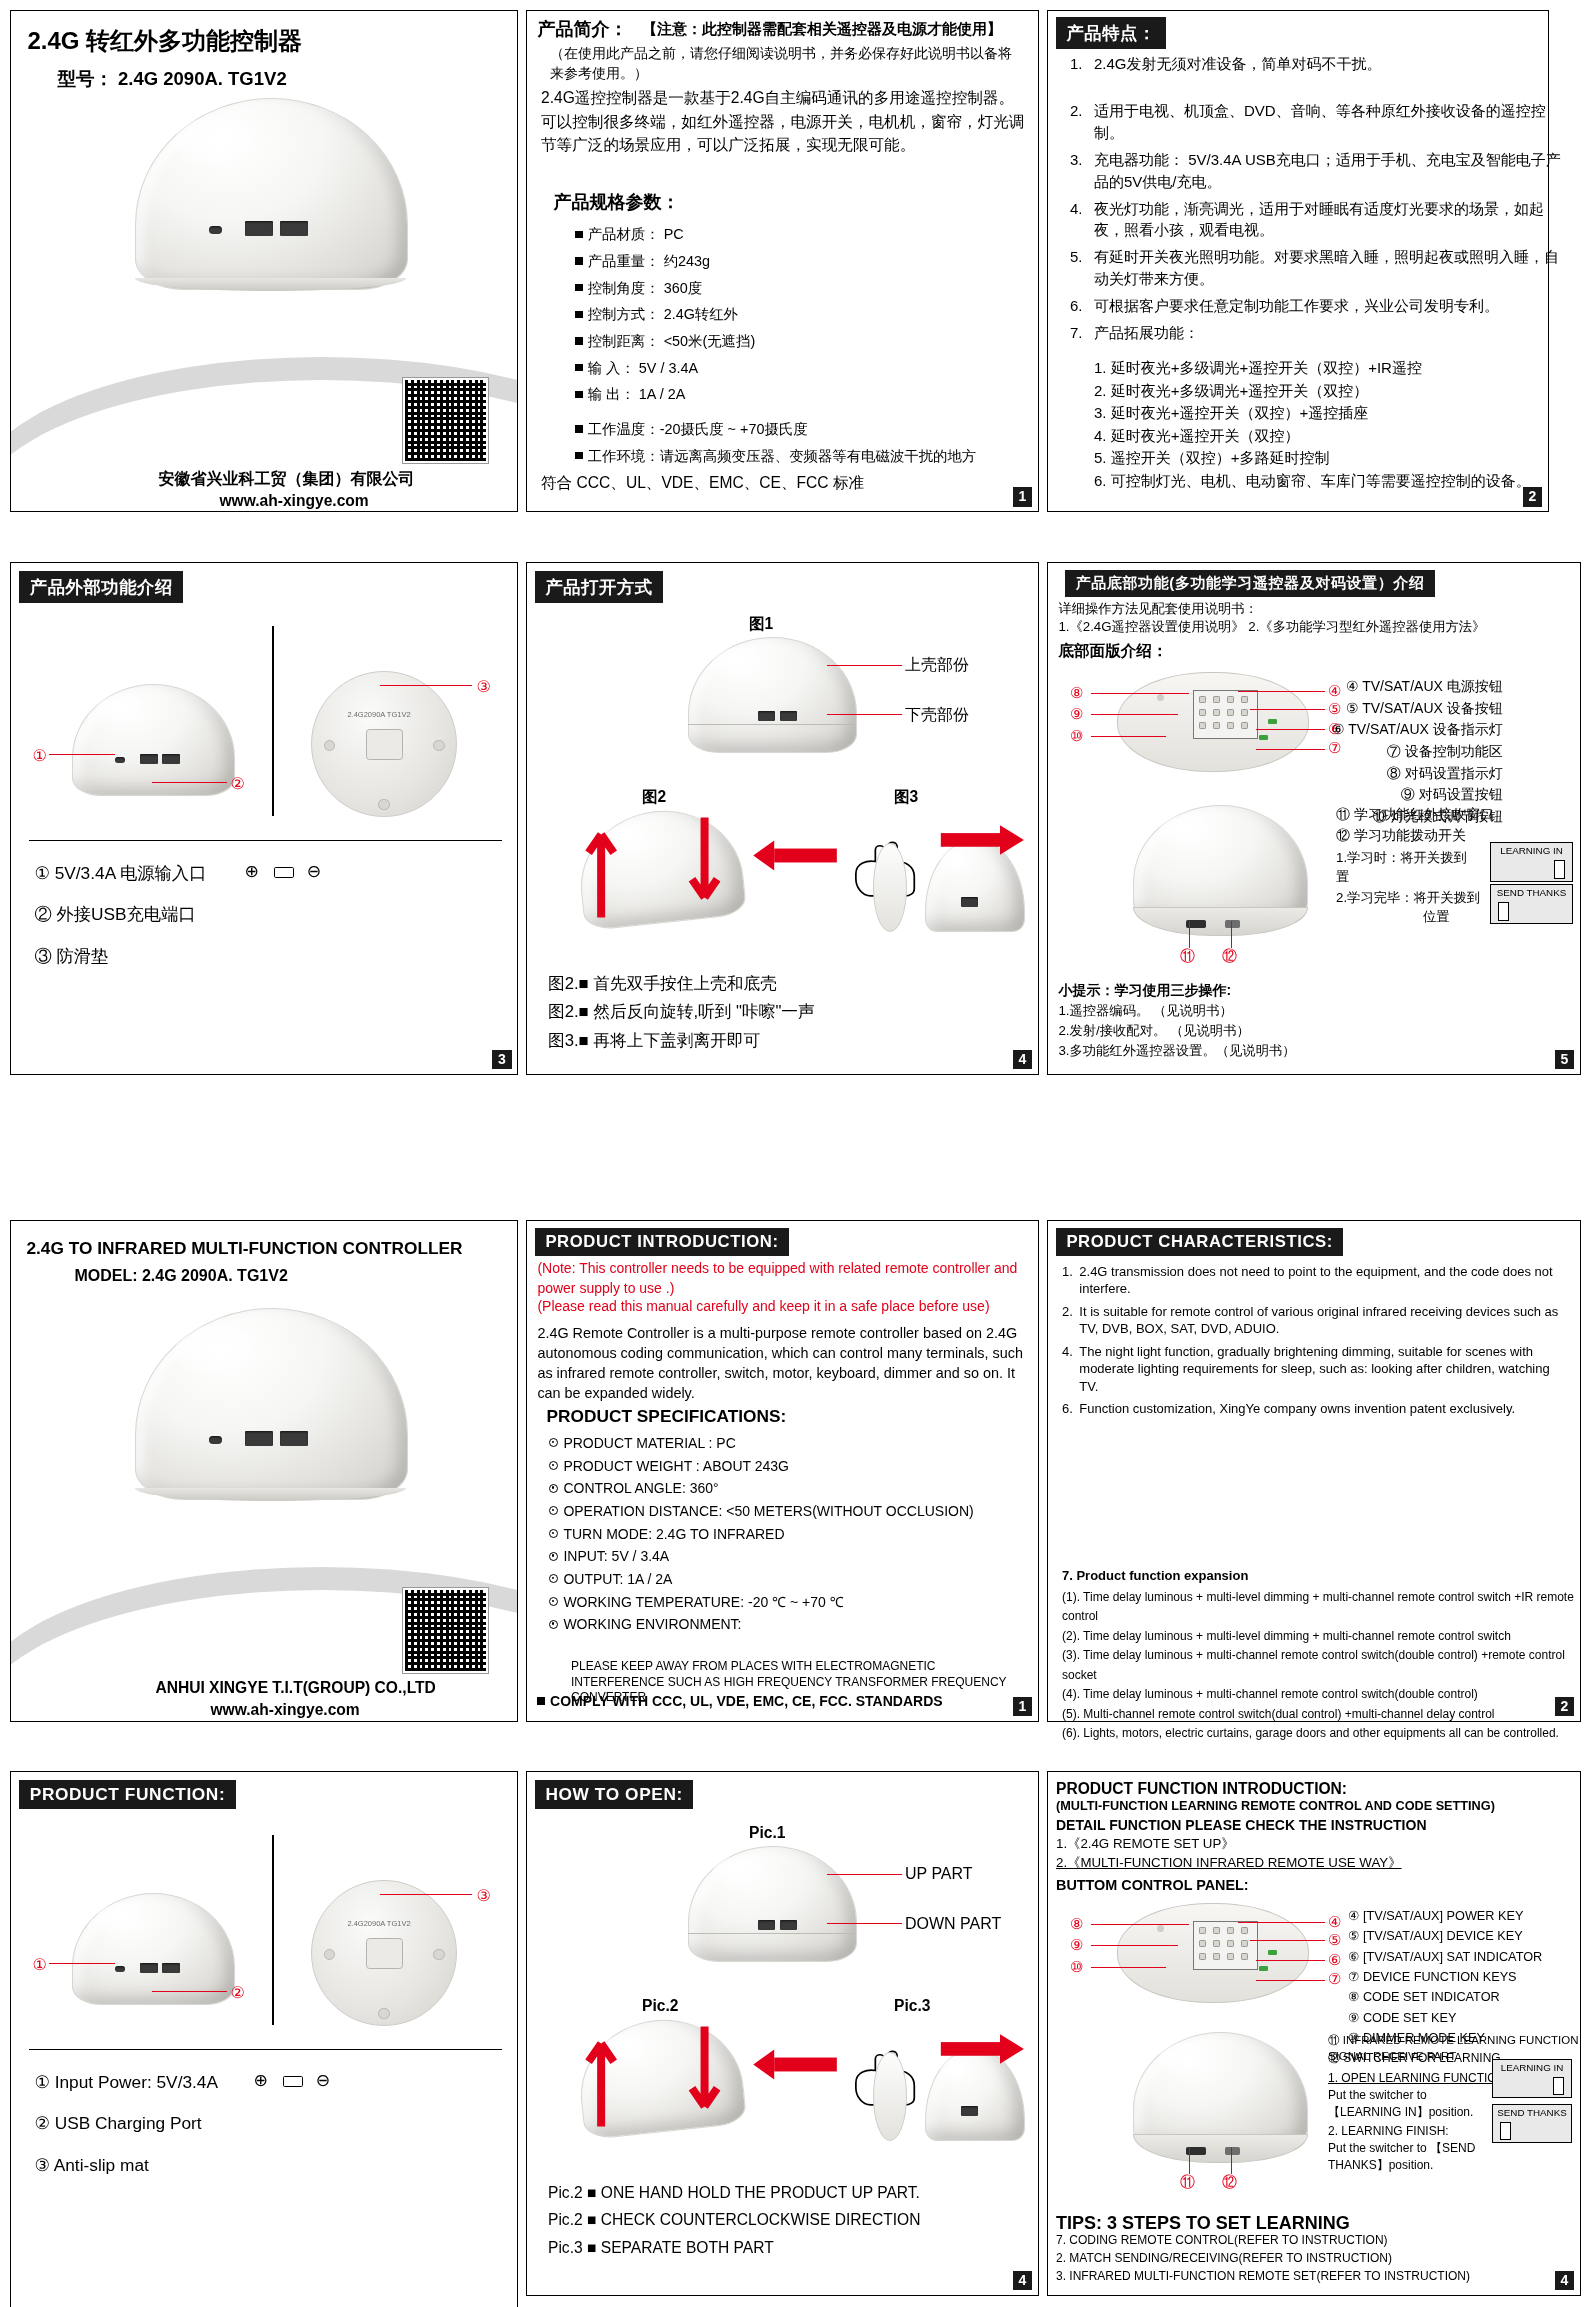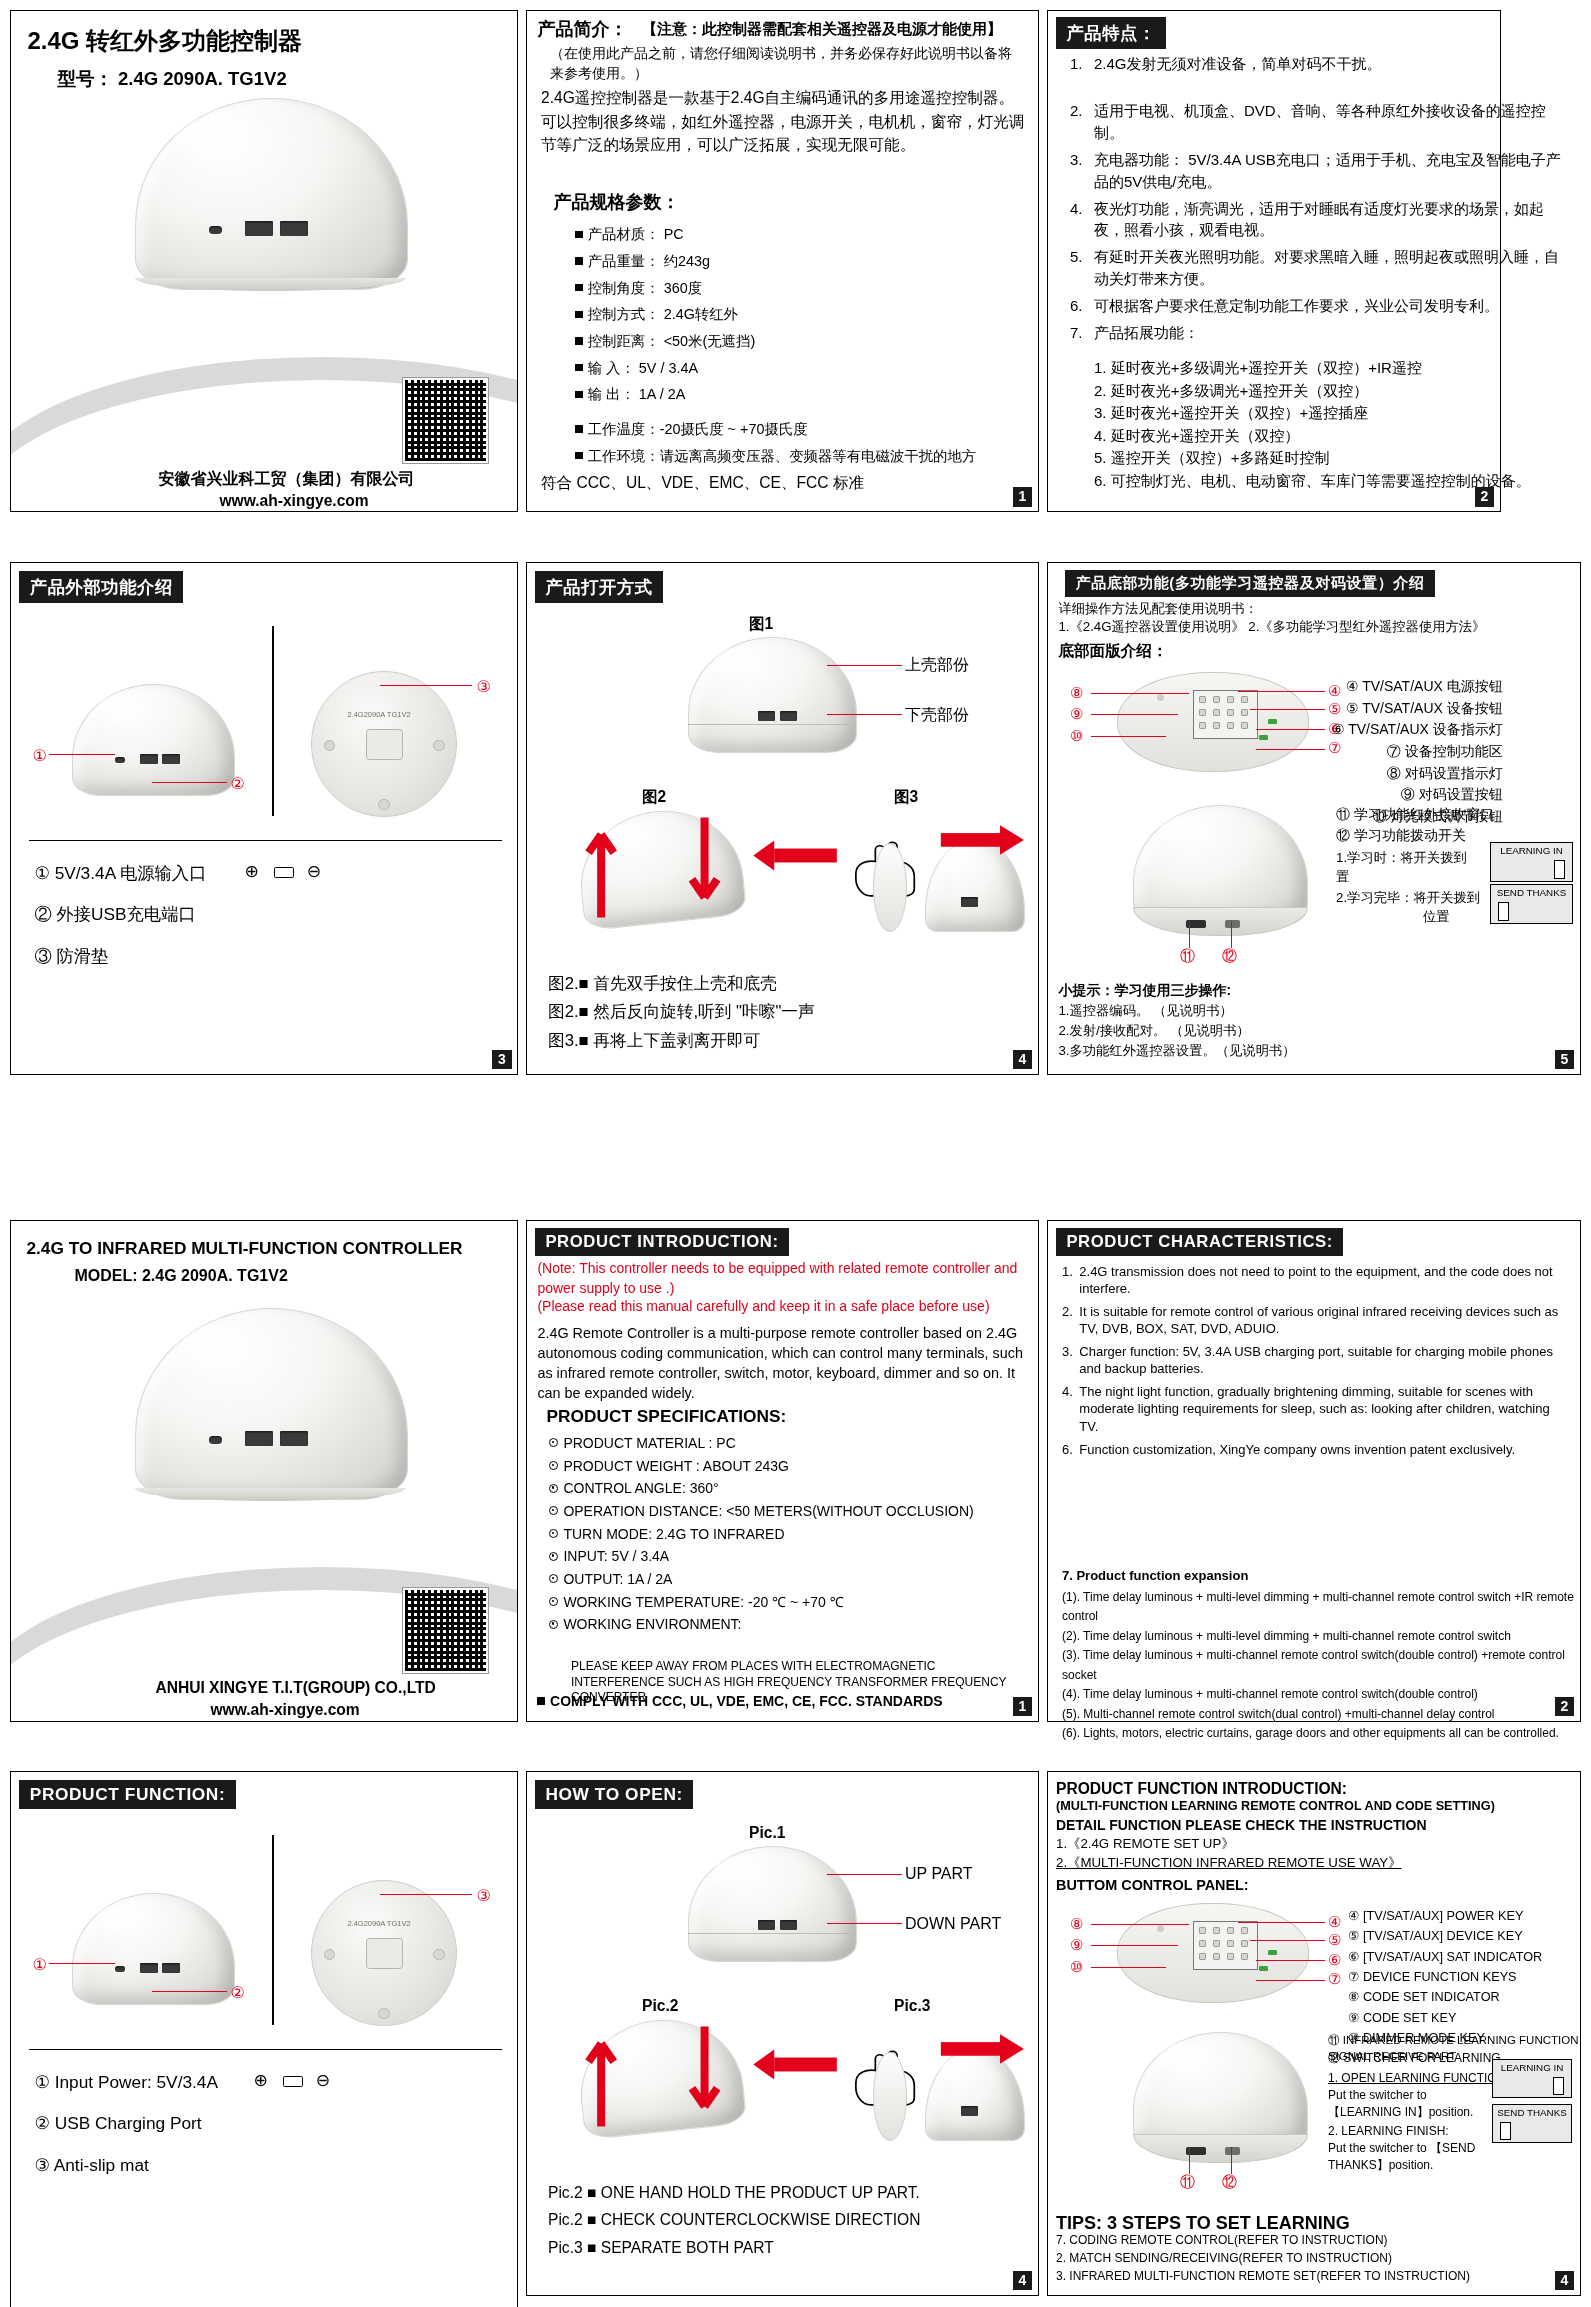--- a/index.html
+++ b/index.html
@@ -85,21 +85,21 @@
       <div><span class="sq"></span><span>输   出： 1A / 2A</span></div>
       <div style="height:8px;"></div>
       <div><span class="sq"></span><span>工作温度：-20摄氏度 ~ +70摄氏度</span></div>
       <div><span class="sq"></span><span>工作环境：请远离高频变压器、变频器等有电磁波干扰的地方</span></div>
     </div>
   </div>
   <div class="txt" style="left:14px;top:461px;font-size:15.6px;">符合 CCC、UL、VDE、EMC、CE、FCC 标准</div>
   <div class="pgnum">1</div>
 </div>
 
-<div class="panel" style="left:1047px;top:10.4px;width:454px;height:502px;">
+<div class="panel" style="left:1047px;top:10.4px;width:502px;height:502px;">
   <div class="hdr-wrap" style="left:8px;top:5.8px;"><span class="hdr">产品特点：</span></div>
   <div style="position:absolute;left:22px;top:42px;width:502px;font-size:15px;line-height:1.45;">
     <div style="margin-bottom:5.2px;"><span style="display:inline-block;width:24px;">1.</span><span style="display:inline-block;width:467px;vertical-align:top;">2.4G发射无须对准设备，简单对码不干扰。</span></div>
     <div style="margin-bottom:5.2px;margin-top:25px;"><span style="display:inline-block;width:24px;">2.</span><span style="display:inline-block;width:467px;vertical-align:top;">适用于电视、机顶盒、DVD、音响、等各种原红外接收设备的遥控控制。</span></div>
     <div style="margin-bottom:5.2px;"><span style="display:inline-block;width:24px;">3.</span><span style="display:inline-block;width:467px;vertical-align:top;">充电器功能： 5V/3.4A USB充电口；适用于手机、充电宝及智能电子产品的5V供电/充电。</span></div>
     <div style="margin-bottom:5.2px;"><span style="display:inline-block;width:24px;">4.</span><span style="display:inline-block;width:467px;vertical-align:top;">夜光灯功能，渐亮调光，适用于对睡眠有适度灯光要求的场景，如起夜，照看小孩，观看电视。</span></div>
     <div style="margin-bottom:5.2px;"><span style="display:inline-block;width:24px;">5.</span><span style="display:inline-block;width:467px;vertical-align:top;">有延时开关夜光照明功能。对要求黑暗入睡，照明起夜或照明入睡，自动关灯带来方便。</span></div>
     <div style="margin-bottom:5.2px;"><span style="display:inline-block;width:24px;">6.</span><span style="display:inline-block;width:467px;vertical-align:top;">可根据客户要求任意定制功能工作要求，兴业公司发明专利。</span></div>
     <div style="margin-bottom:2.3px;"><span style="display:inline-block;width:24px;">7.</span><span style="display:inline-block;width:467px;vertical-align:top;">产品拓展功能：</span></div>
   </div>
@@ -358,21 +358,20 @@
     <span class="sq"></span><span>COMPLY WITH CCC, UL, VDE, EMC, CE, FCC. STANDARDS</span>
   </div>
   <div class="pgnum">1</div>
 </div>
 
 <div class="panel" style="left:1047px;top:1220px;width:534px;height:502px;">
   <div class="hdr-wrap" style="left:8px;top:7px;"><span class="hdr" style="font-size:16.7px;">PRODUCT CHARACTERISTICS:</span></div>
   <div style="position:absolute;left:14px;top:42px;width:512px;font-size:13px;line-height:1.32;">
     <div style="margin-bottom:5.8px;"><span style="display:inline-block;width:17.3px;vertical-align:top;">1.</span><span style="display:inline-block;width:488px;vertical-align:top;">2.4G transmission does not need to point to the equipment, and the code does not interfere.</span></div>
     <div style="margin-bottom:5.8px;"><span style="display:inline-block;width:17.3px;vertical-align:top;">2.</span><span style="display:inline-block;width:488px;vertical-align:top;">It is suitable for remote control of various original infrared receiving devices such as TV,  DVB,  BOX,  SAT,  DVD,  ADUIO.</span></div>
-    <div style="margin-bottom:5.8px;"><span style="display:inline-block;width:17.3px;vertical-align:top;">3.</span><span style="display:inline-block;width:488px;vertical-align:top;">Charger function: 5V, 3.4A USB charging port, suitable for charging mobile phones and backup batteries.</span></div>
     <div style="margin-bottom:5.8px;"><span style="display:inline-block;width:17.3px;vertical-align:top;">4.</span><span style="display:inline-block;width:488px;vertical-align:top;">The night light function, gradually brightening dimming, suitable for scenes with moderate lighting requirements for sleep, such as: looking after children, watching TV.</span></div>
     <div style="margin-bottom:5.8px;"><span style="display:inline-block;width:17.3px;vertical-align:top;">6.</span><span style="display:inline-block;width:488px;vertical-align:top;">Function customization, XingYe company owns invention patent exclusively.</span></div>
   </div>
   <div class="txt txtb" style="left:14px;top:346px;font-size:13px;">7. Product function expansion</div>
   <div style="position:absolute;left:14px;top:367px;width:512px;font-size:12px;line-height:1.62;">
     <div>(1). Time delay luminous + multi-level dimming + multi-channel remote control switch +IR remote control</div>
     <div>(2). Time delay luminous + multi-level dimming + multi-channel remote control switch</div>
     <div>(3). Time delay luminous + multi-channel remote control switch(double control) +remote control socket</div>
     <div>(4). Time delay luminous + multi-channel remote control switch(double control)</div>
     <div>(5). Multi-channel remote control switch(dual control) +multi-channel delay control</div>

